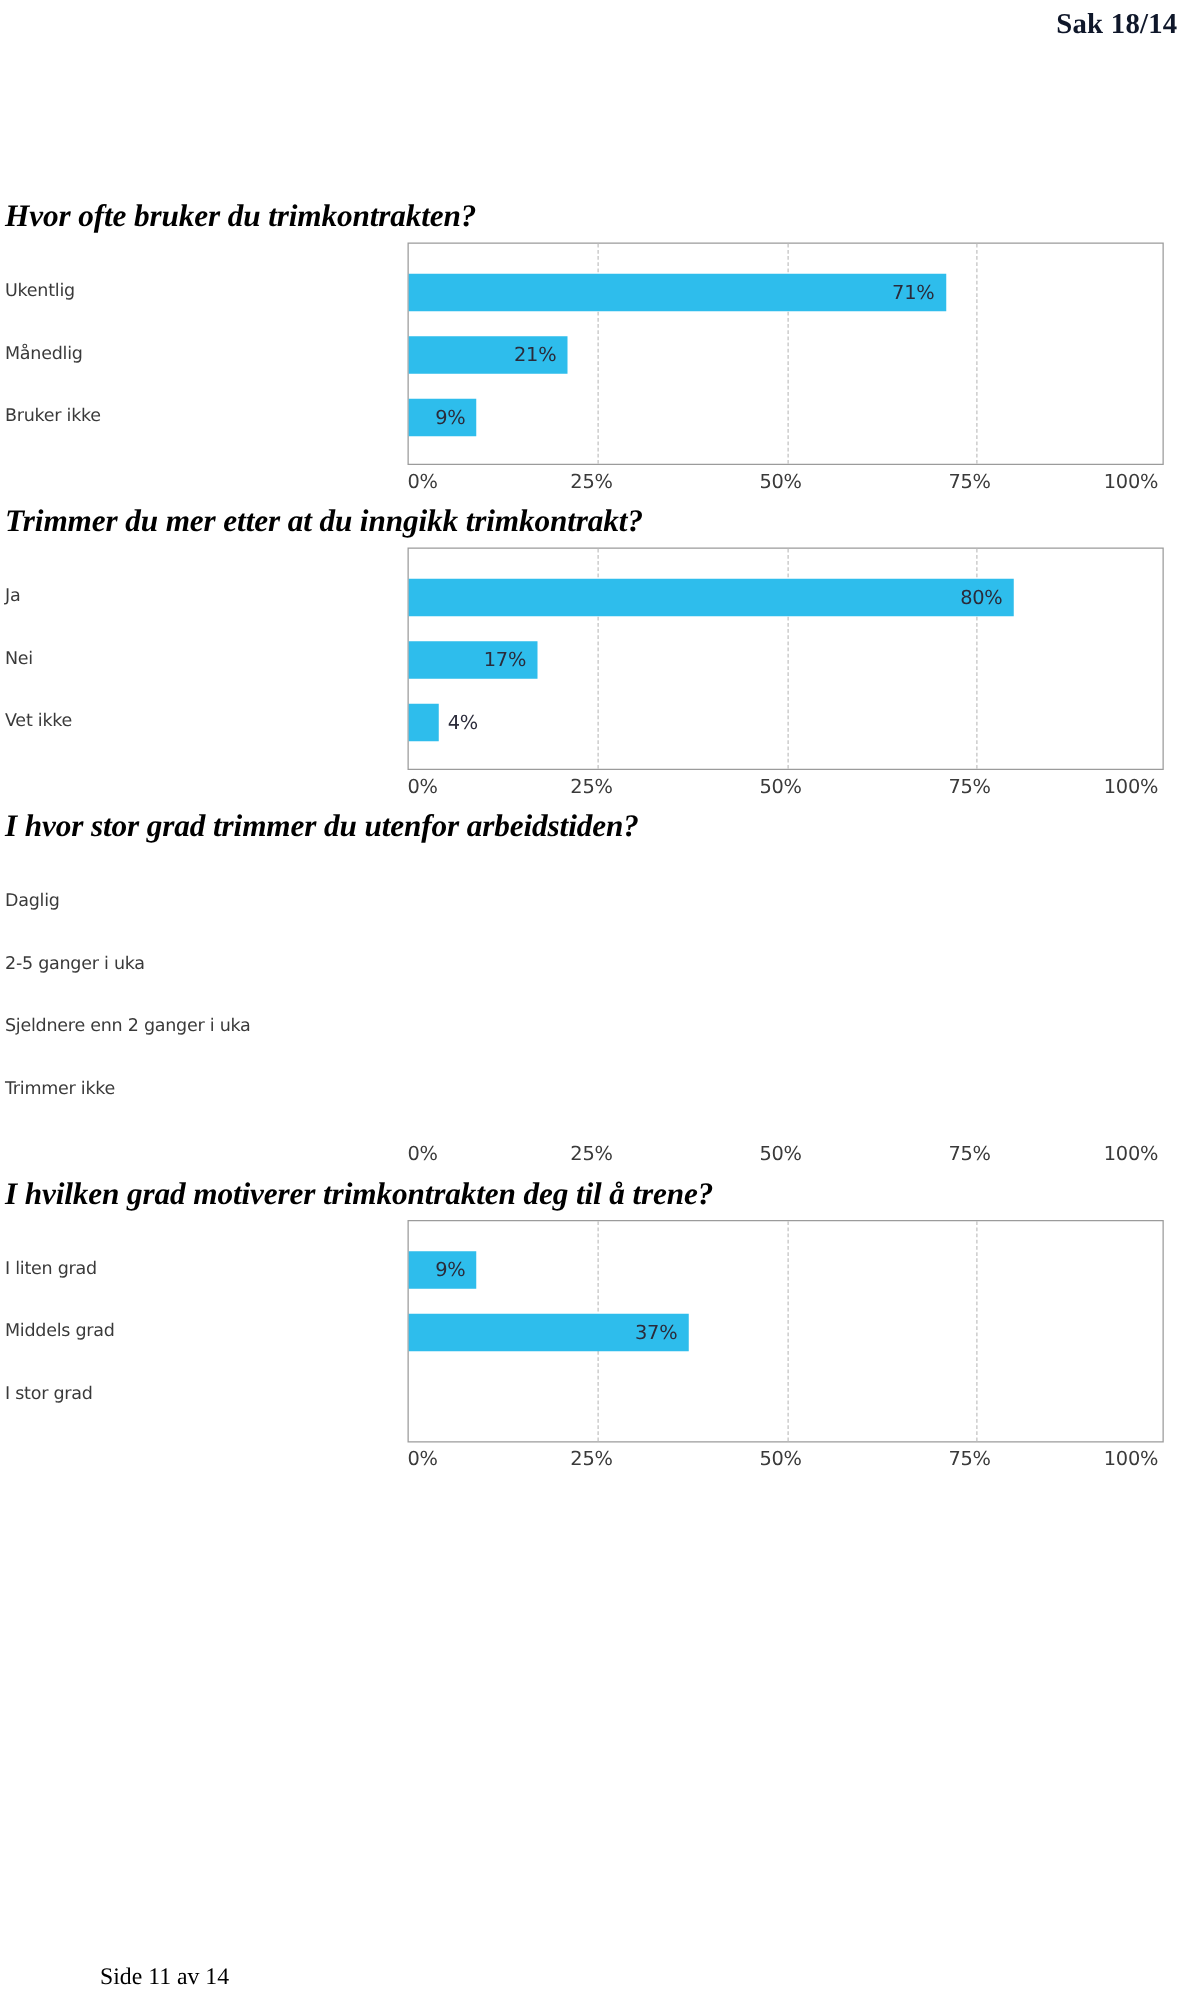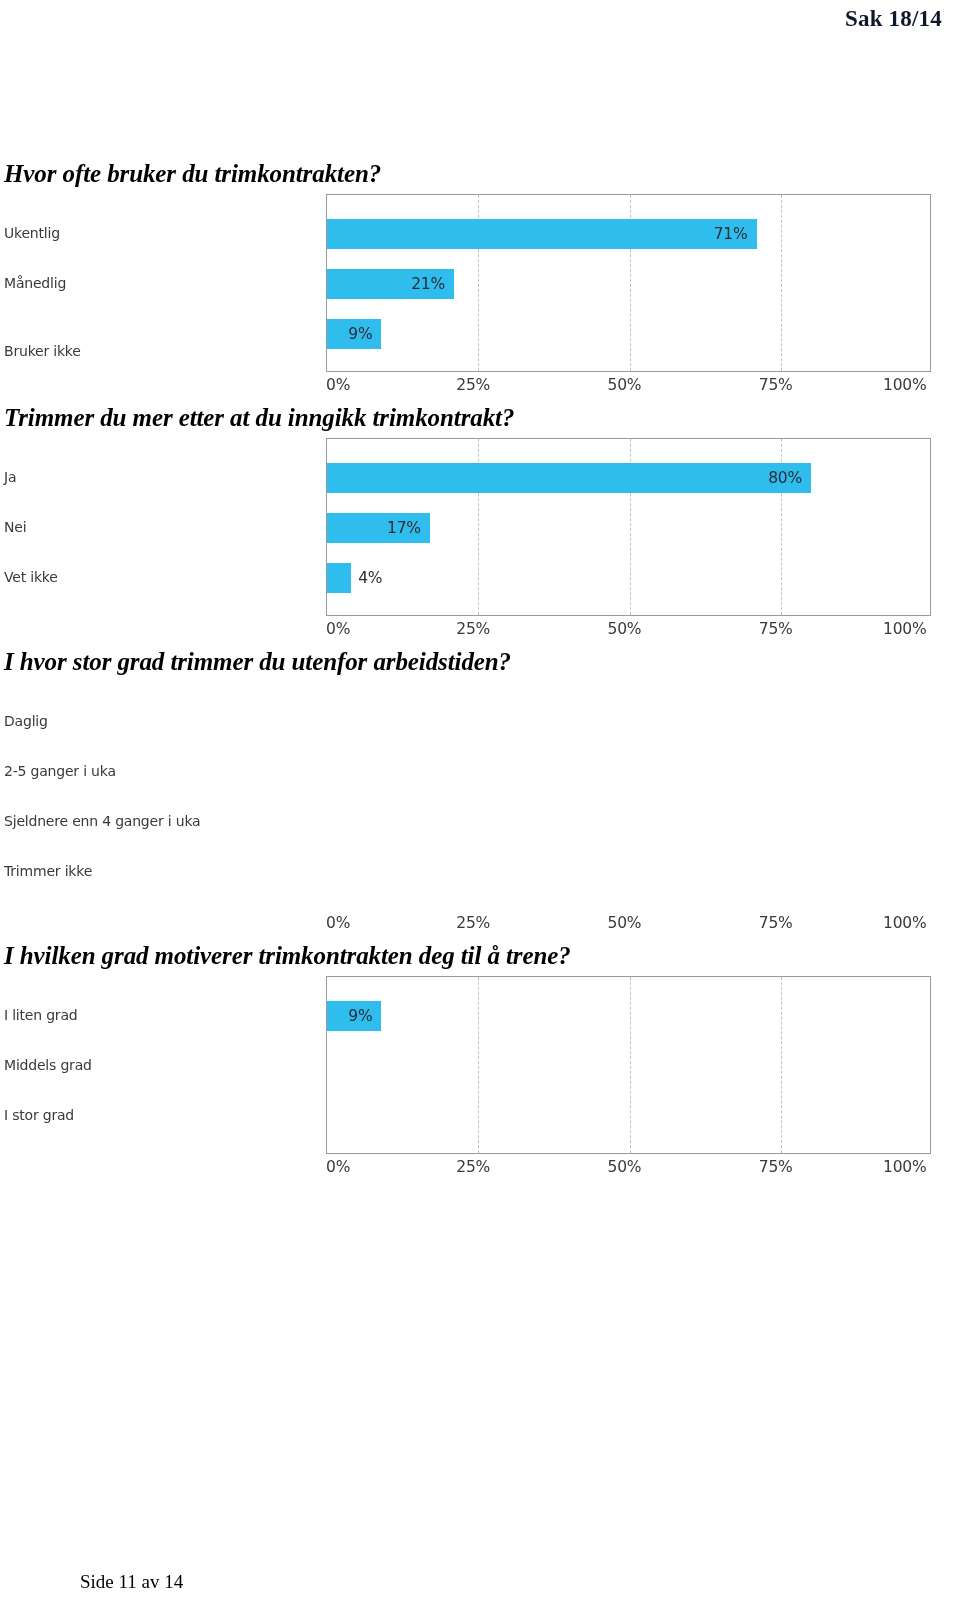--- a/index.html
+++ b/index.html
@@ -161,21 +161,21 @@
 <div class="page-header">Sak 18/14</div>
 
 <div class="content">
   <div id="charts-root">
       <div class="chart-block">
         <div class="q-heading">Hvor ofte bruker du trimkontrakten?</div>
         <div class="chart-grid">
           <div class="cat-col" style="height: 178px;">
             <div class="cat-label" style="top: 39px;">Ukentlig</div>
             <div class="cat-label" style="top: 89px;">Månedlig</div>
-            <div class="cat-label" style="top: 139px; margin-top: 18px;">Bruker ikke</div>
+            <div class="cat-label" style="top: 139px;">Bruker ikke</div>
           </div>
           <div class="plot" style="height: 178px;">
             <div class="gridline" style="left: 151.25px;"></div>
             <div class="gridline" style="left: 302.5px;"></div>
             <div class="gridline" style="left: 453.75px;"></div>
             <div class="bar-row" style="top: 24px;">
               <div class="bar" style="width: 429.55px; background: rgb(46, 189, 236);">
                 <span class="bar-value-in">71%</span>
               </div>
             </div>
@@ -234,21 +234,21 @@
           <div class="xtick" style="left: 432.75px;">75%</div>
           <div class="xtick" style="left: 557px;">100%</div>
         </div>
       </div>
       <div class="chart-block">
         <div class="q-heading">I hvor stor grad trimmer du utenfor arbeidstiden?</div>
         <div class="chart-grid">
           <div class="cat-col" style="height: 228px;">
             <div class="cat-label" style="top: 39px;">Daglig</div>
             <div class="cat-label" style="top: 89px;">2-5 ganger i uka</div>
-            <div class="cat-label" style="top: 139px;">Sjeldnere enn 4 ganger i uka</div>
+            <div class="cat-label" style="top: 139px;">Sjeldnere enn 2 ganger i uka</div>
             <div class="cat-label" style="top: 189px;">Trimmer ikke</div>
           </div>
         </div>
         <div class="xaxis">
           <div class="xtick" style="left: 0px;">0%</div>
           <div class="xtick" style="left: 130.25px;">25%</div>
           <div class="xtick" style="left: 281.5px;">50%</div>
           <div class="xtick" style="left: 432.75px;">75%</div>
           <div class="xtick" style="left: 557px;">100%</div>
         </div>
@@ -263,20 +263,25 @@
           </div>
           <div class="plot" style="height: 178px;">
             <div class="gridline" style="left: 151.25px;"></div>
             <div class="gridline" style="left: 302.5px;"></div>
             <div class="gridline" style="left: 453.75px;"></div>
             <div class="bar-row" style="top: 24px;">
               <div class="bar" style="width: 54.45px; background: rgb(46, 189, 236);">
                 <span class="bar-value-in">9%</span>
               </div>
             </div>
+            <div class="bar-row" style="top: 74px;">
+              <div class="bar" style="width: 223.85px; background: rgb(46, 189, 236);">
+                <span class="bar-value-in">37%</span>
+              </div>
+            </div>
           </div>
         </div>
         <div class="xaxis">
           <div class="xtick" style="left: 0px;">0%</div>
           <div class="xtick" style="left: 130.25px;">25%</div>
           <div class="xtick" style="left: 281.5px;">50%</div>
           <div class="xtick" style="left: 432.75px;">75%</div>
           <div class="xtick" style="left: 557px;">100%</div>
         </div>
       </div>

